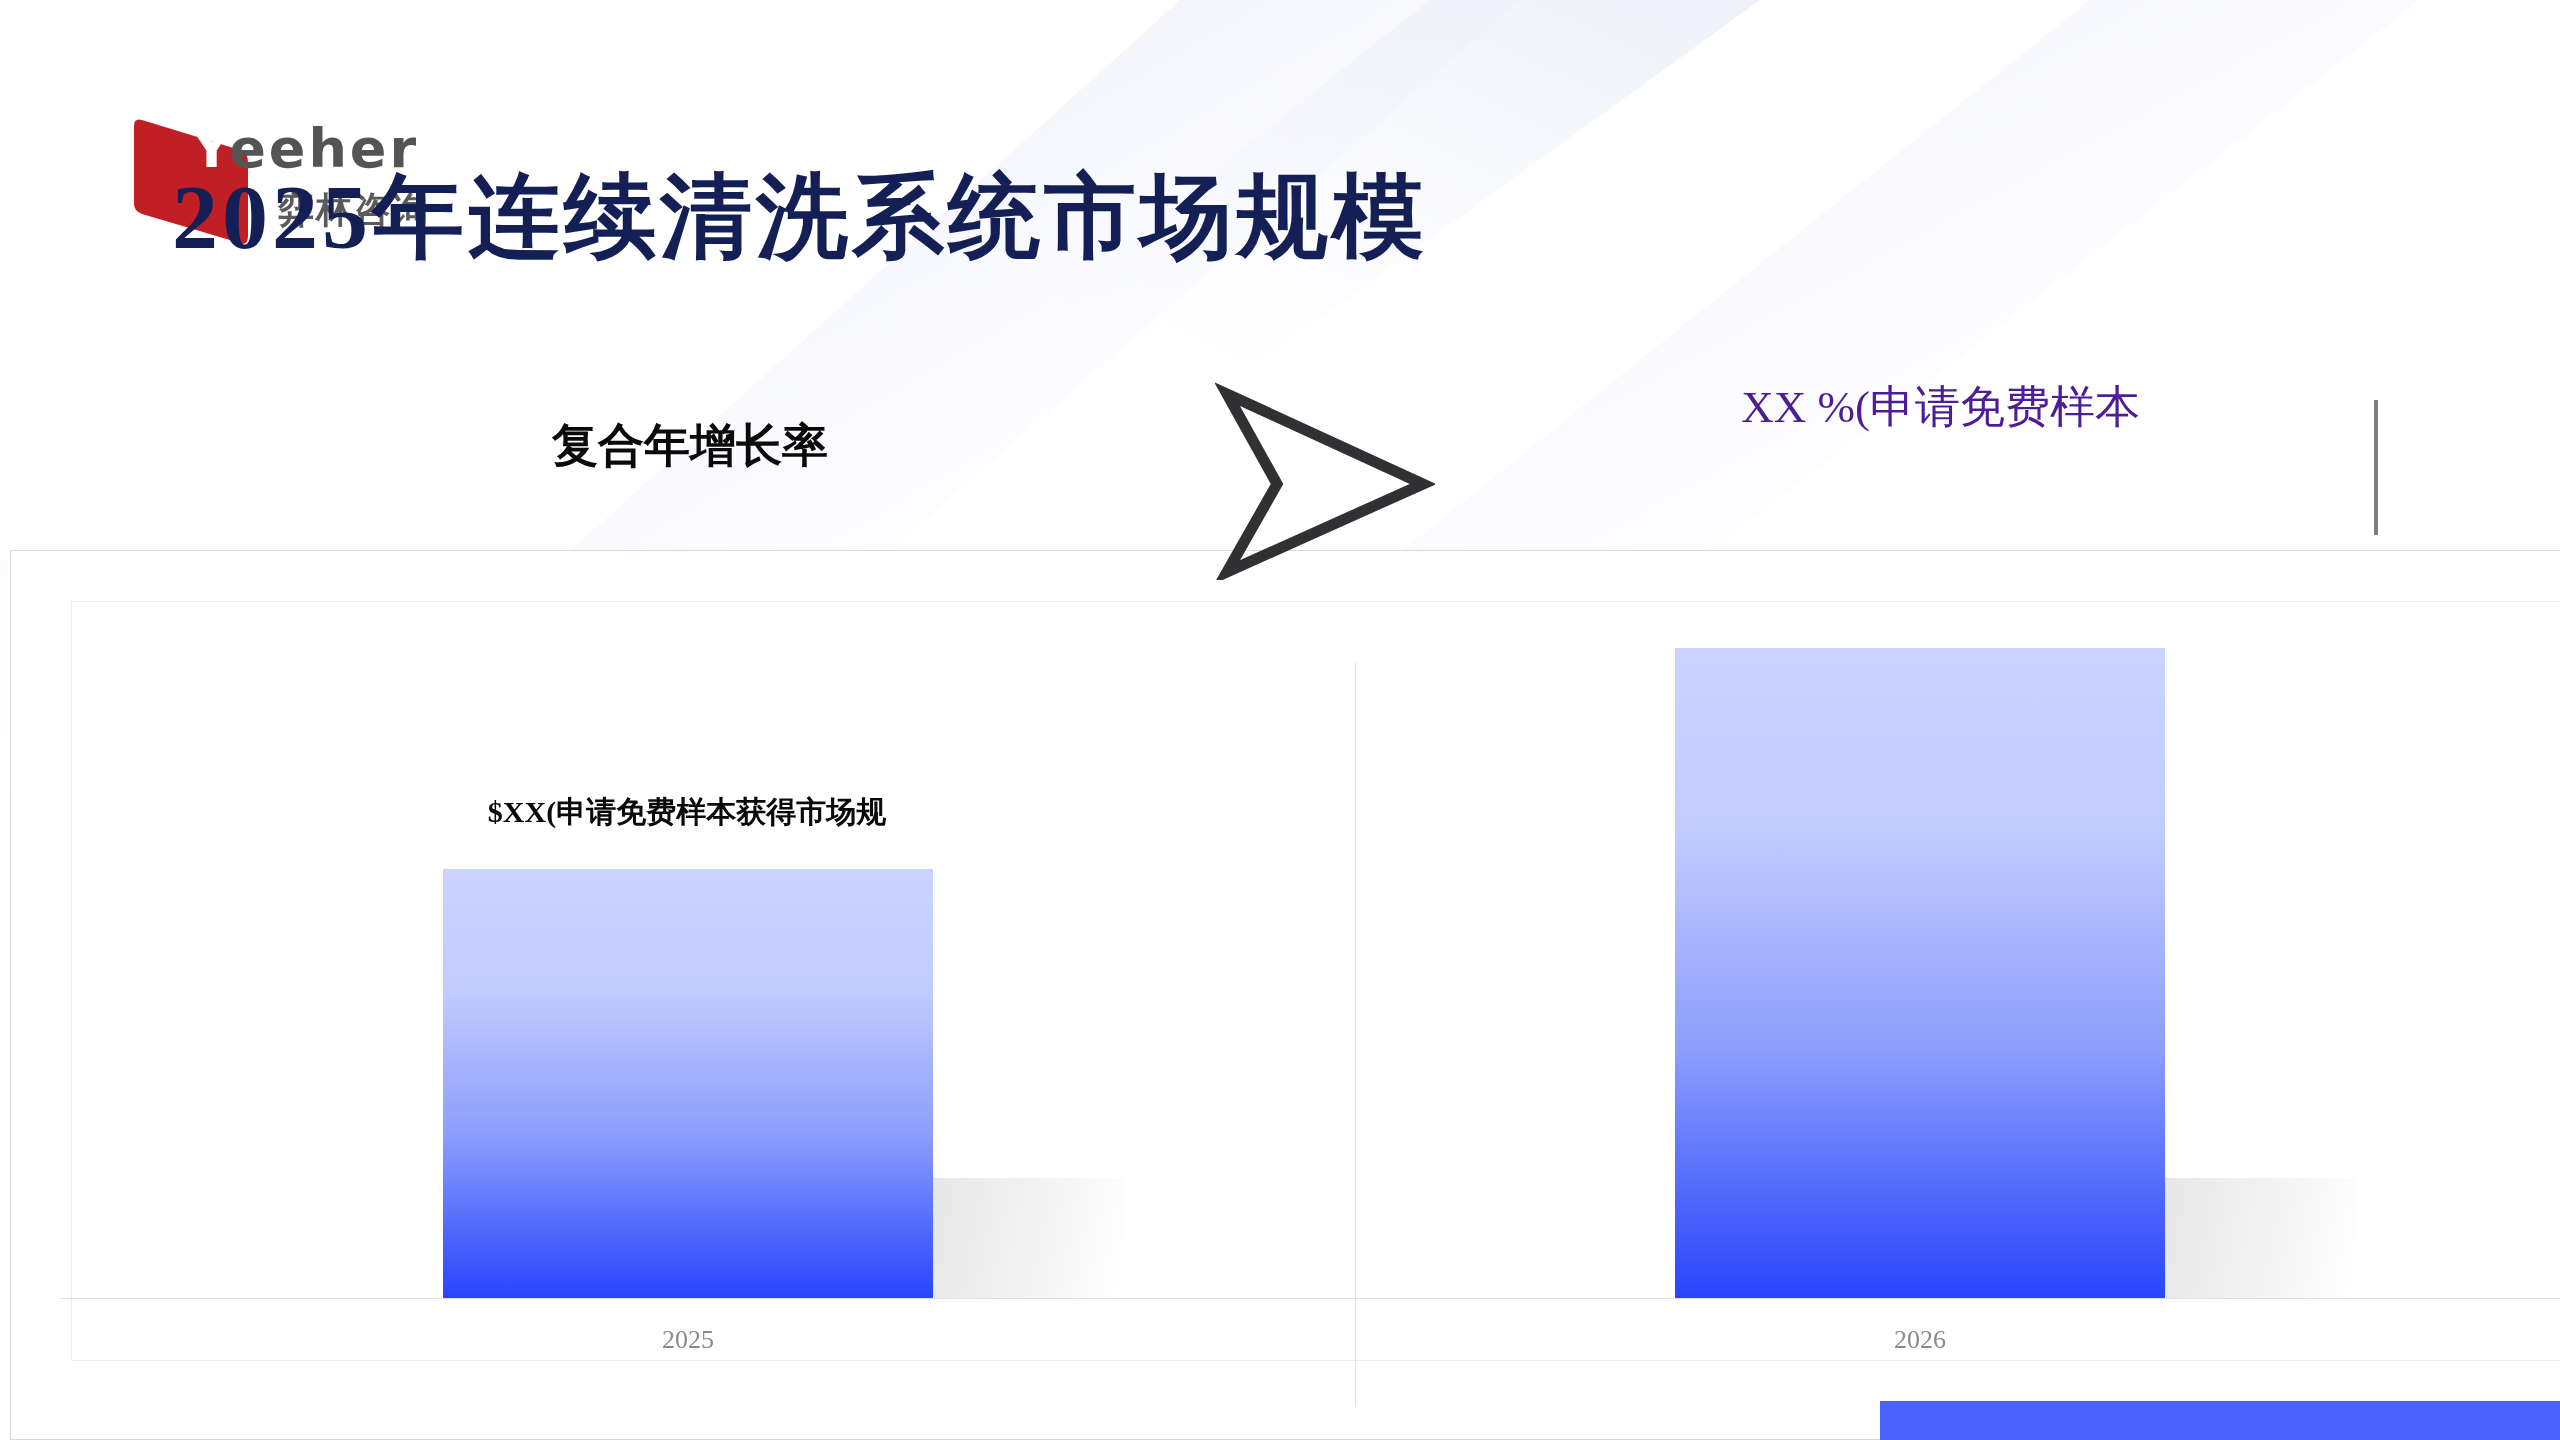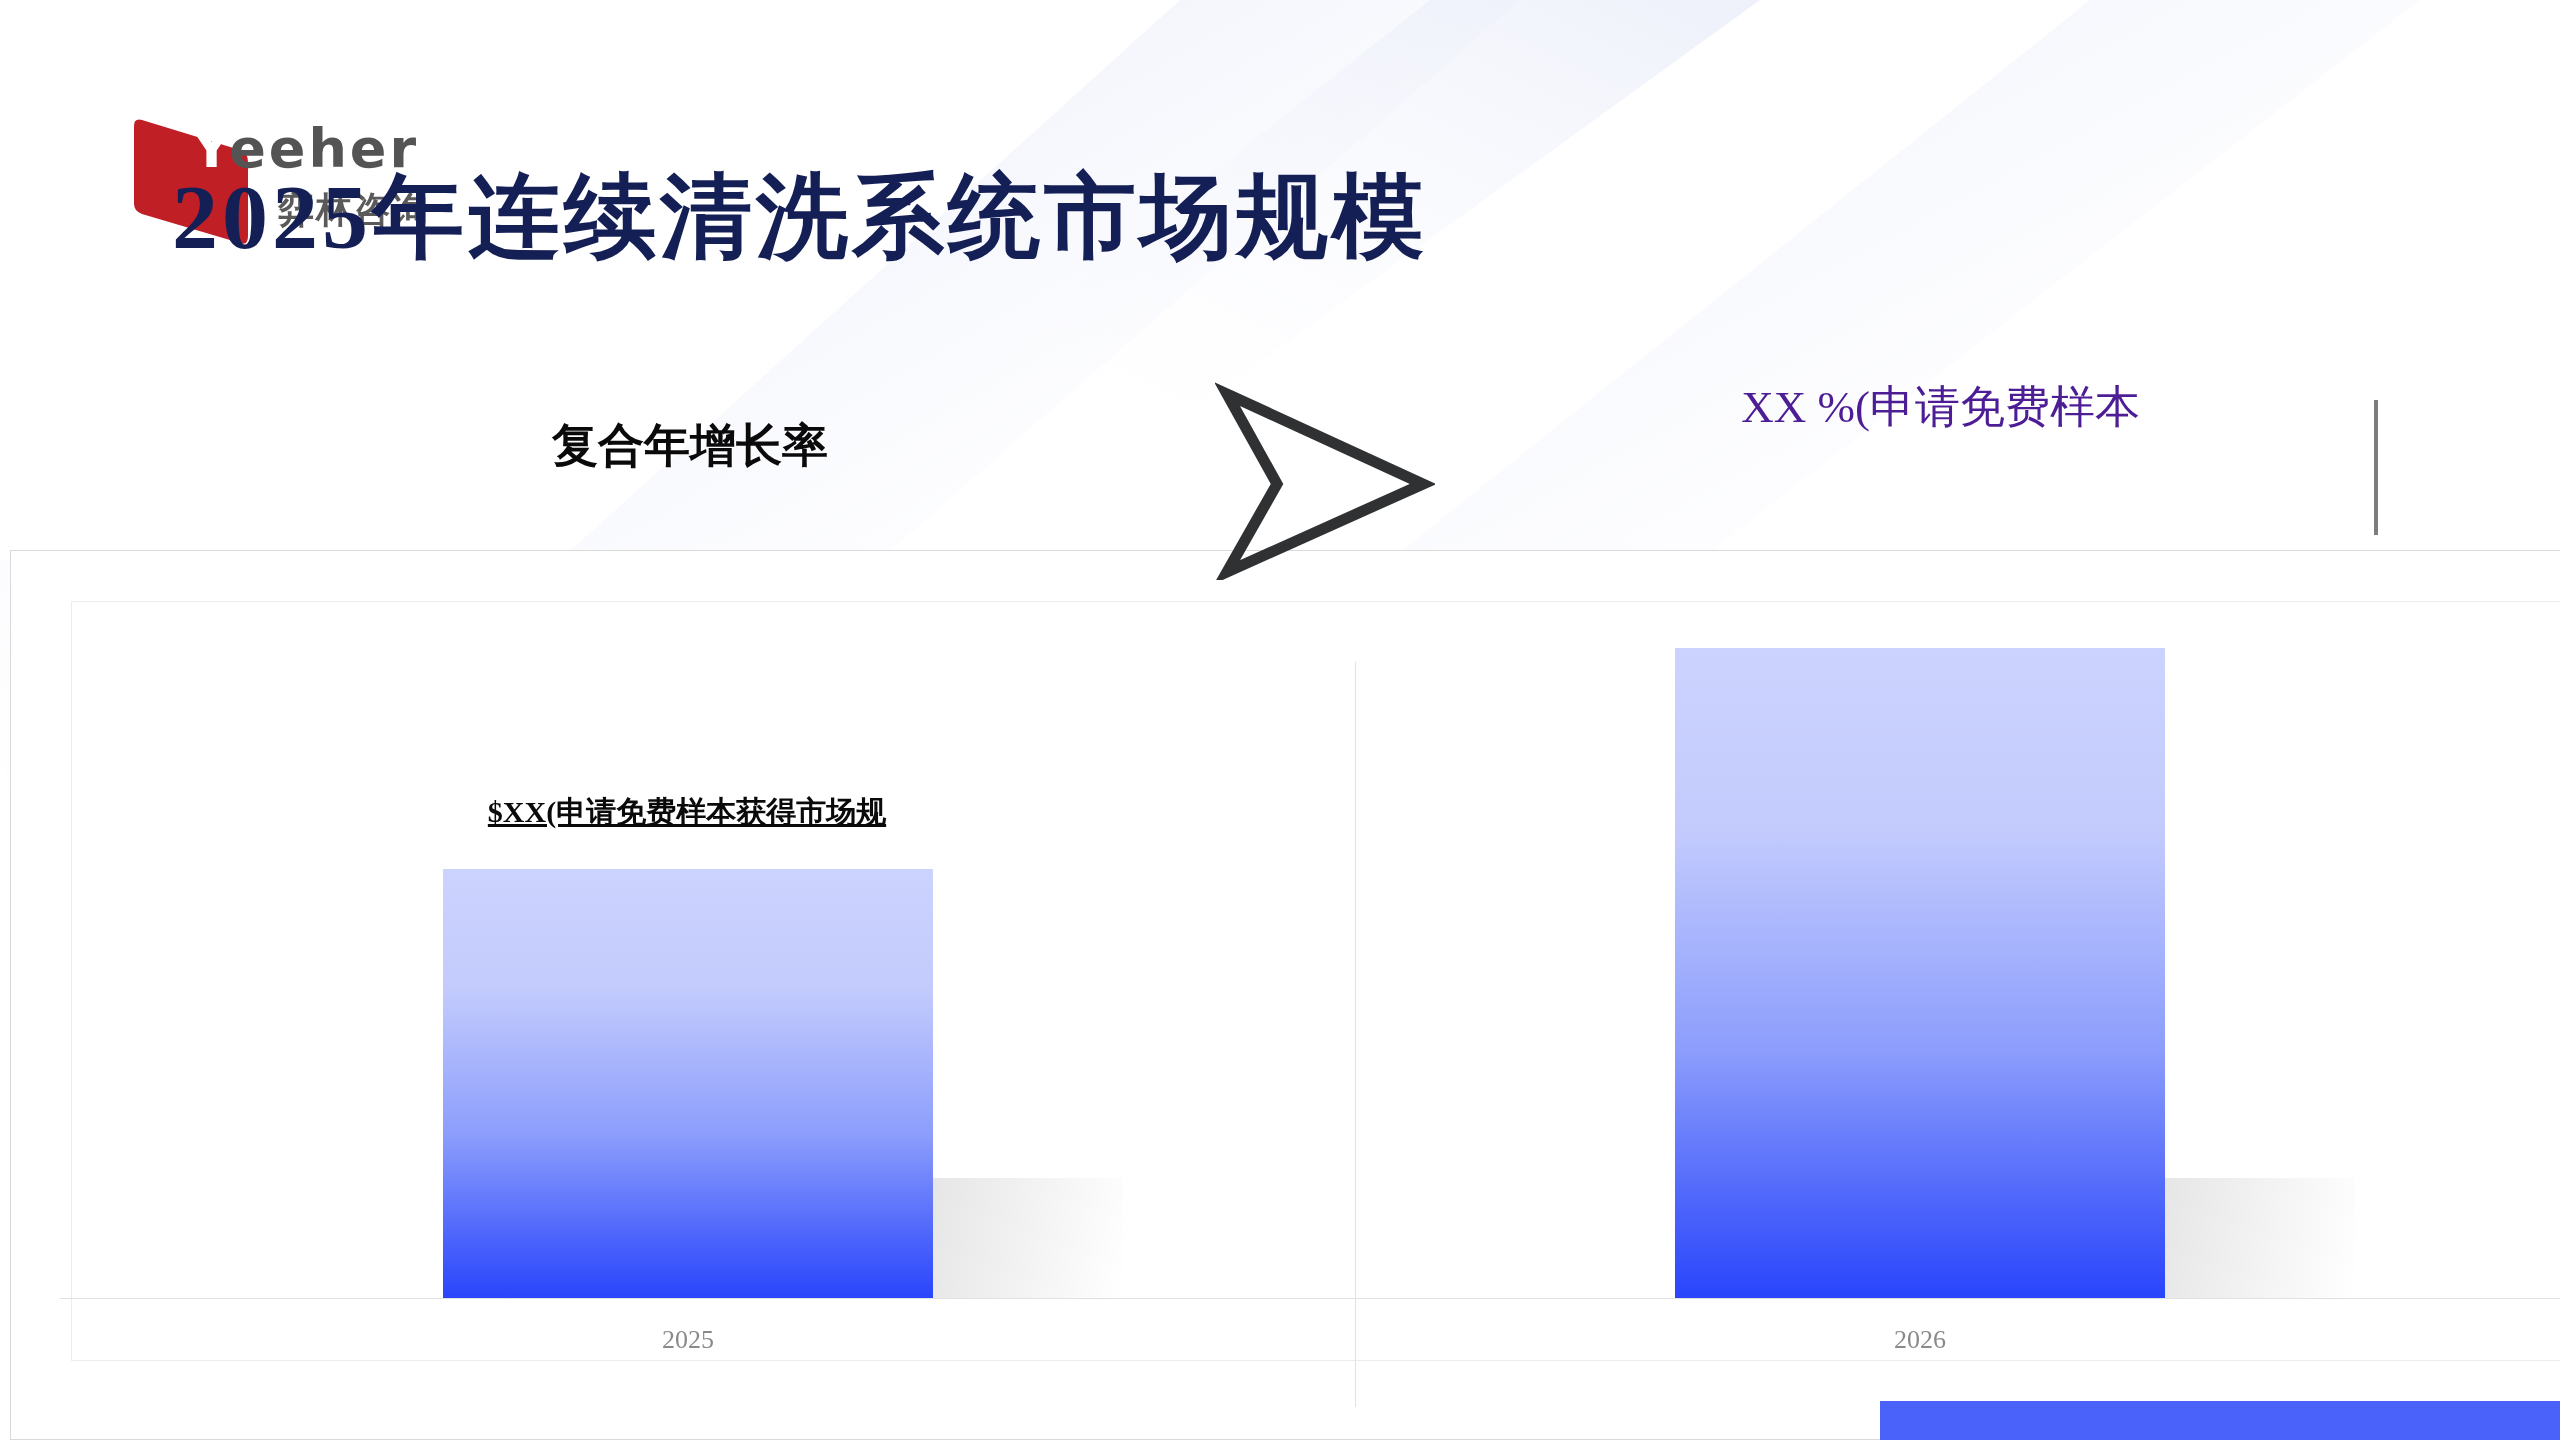--- a/index.html
+++ b/index.html
@@ -101,21 +101,21 @@
     position:absolute; bottom:0; left:100%;
     width:190px; height:120px;
     background:linear-gradient(100deg, rgba(200,200,200,.45), rgba(230,230,230,0));
     z-index:-1;
   }
 
   #bar-label-2025 {
     position:absolute; left:437px; top:792px; width:500px;
     text-align:center; z-index:6; line-height:1.3;
     font-family:"Liberation Serif","DejaVu Serif",serif;
-    font-weight:bold; font-size:30px; color:#0a0a0a;text-decoration:underline;
+    font-weight:bold; font-size:30px; color:#0a0a0a;
   }
 
   .tick {
     position:absolute; top:1325px; width:300px; text-align:center; z-index:6;
     font-family:"Liberation Serif","DejaVu Serif",serif;
     font-size:26px; color:#8a8a8a;
   }
   #tick-2025 { left:538px;text-align:center; }
   #tick-2030 { left:1770px; }
 

